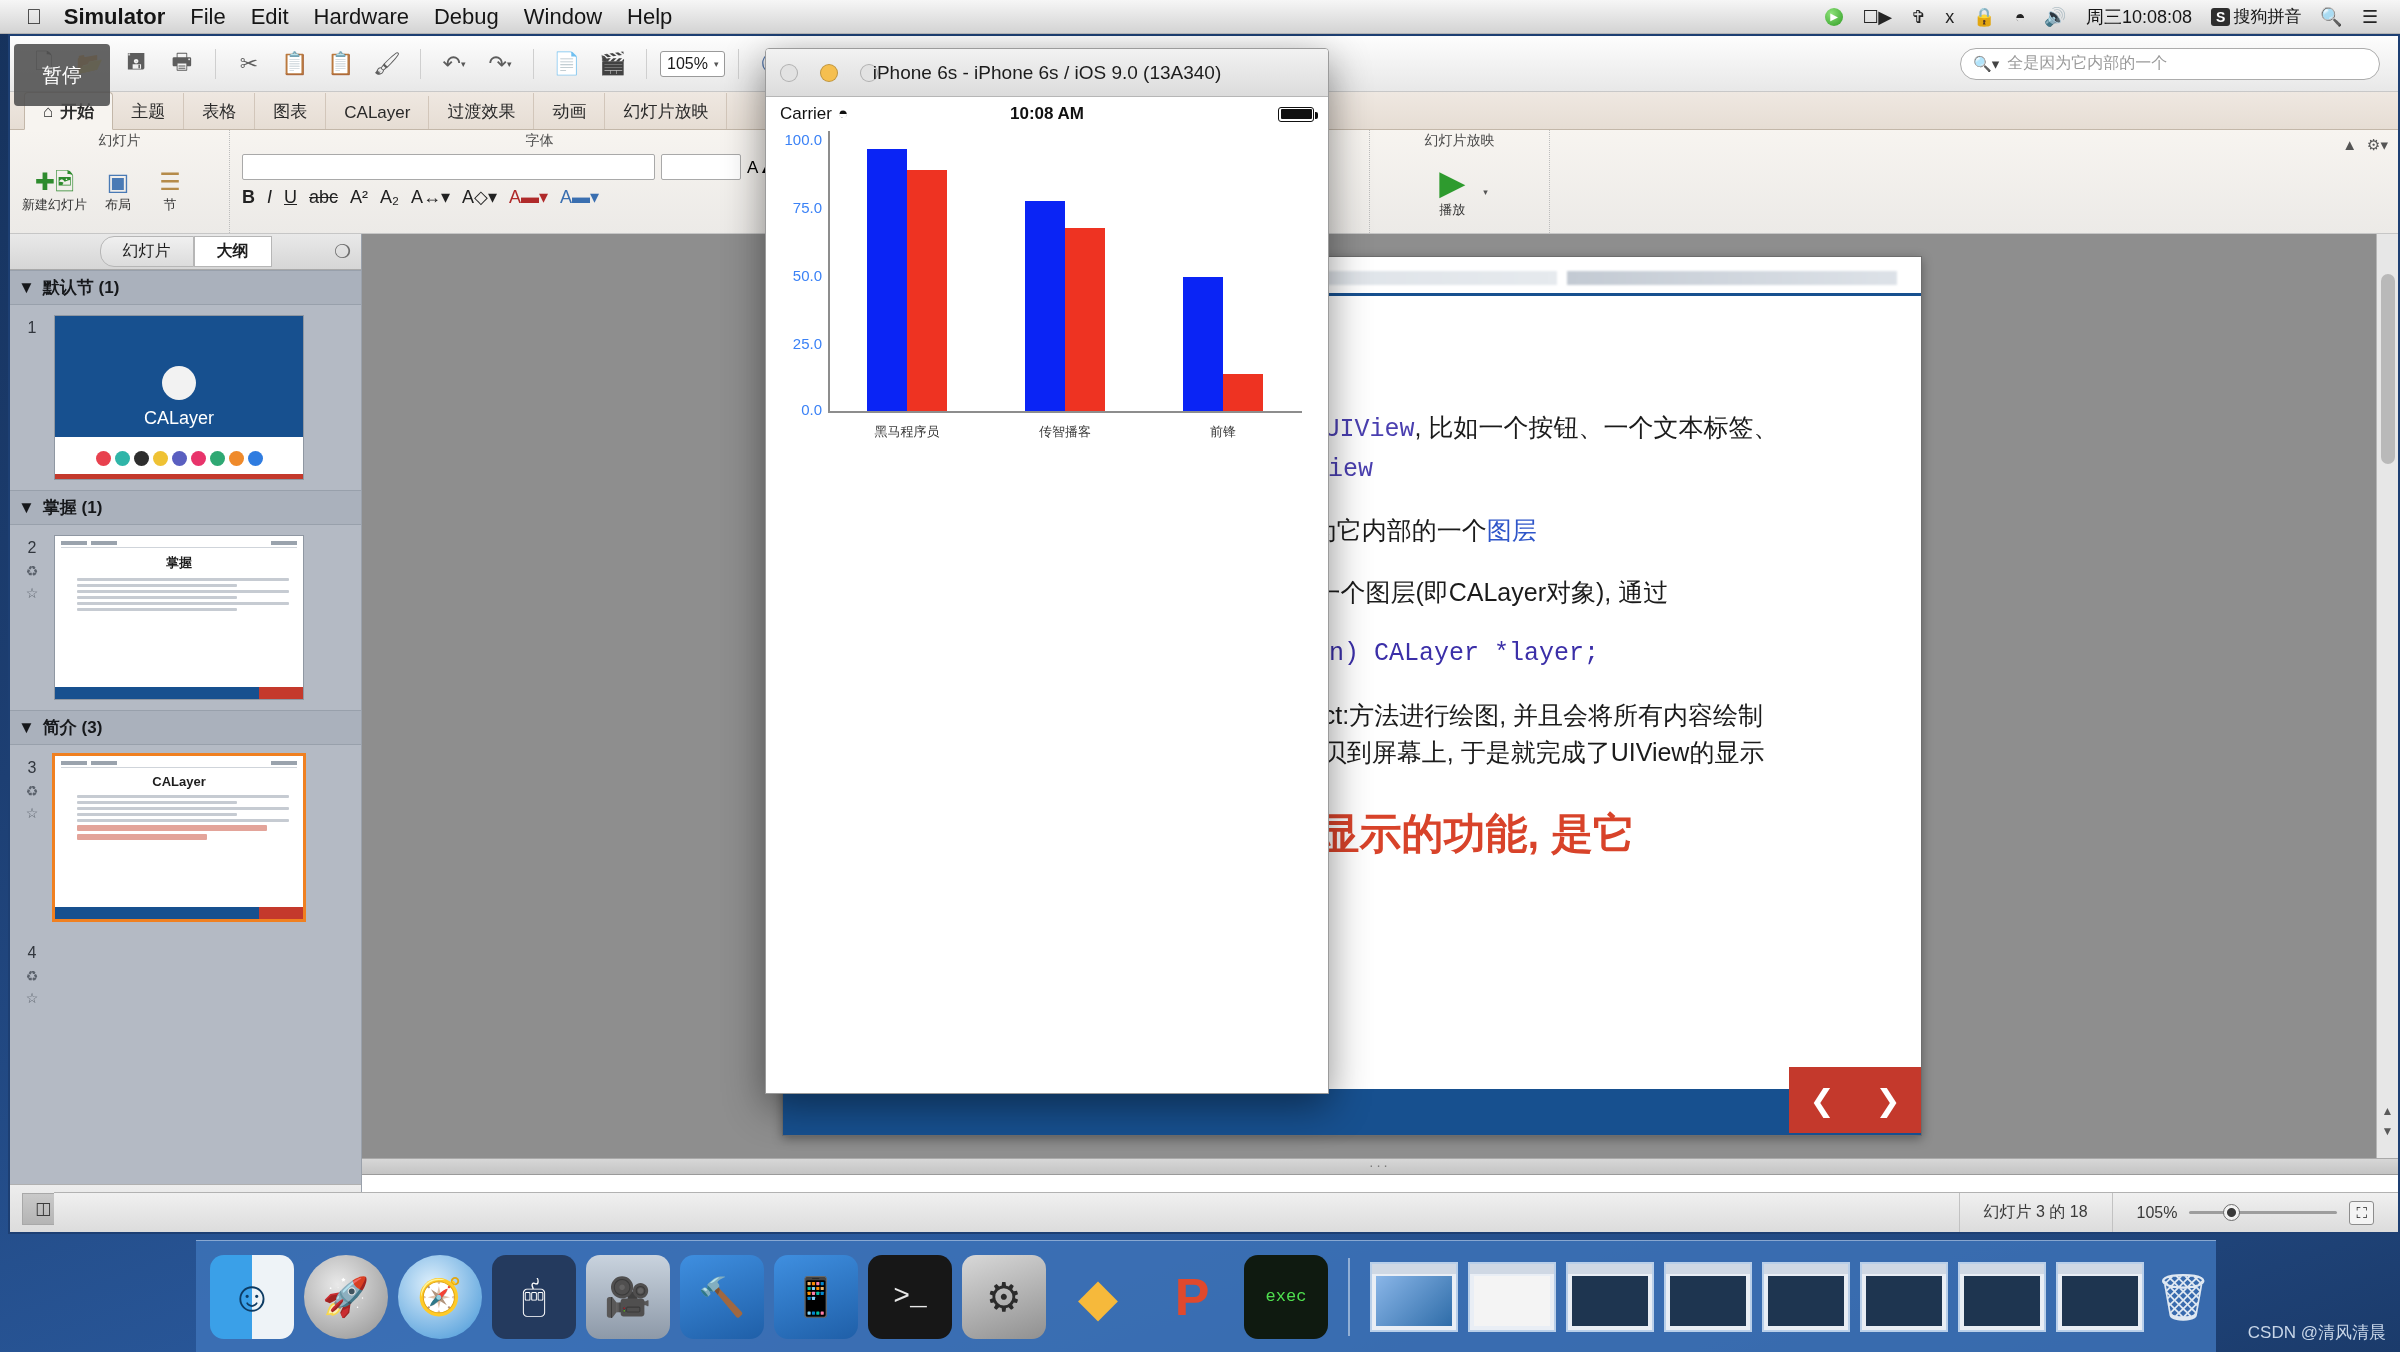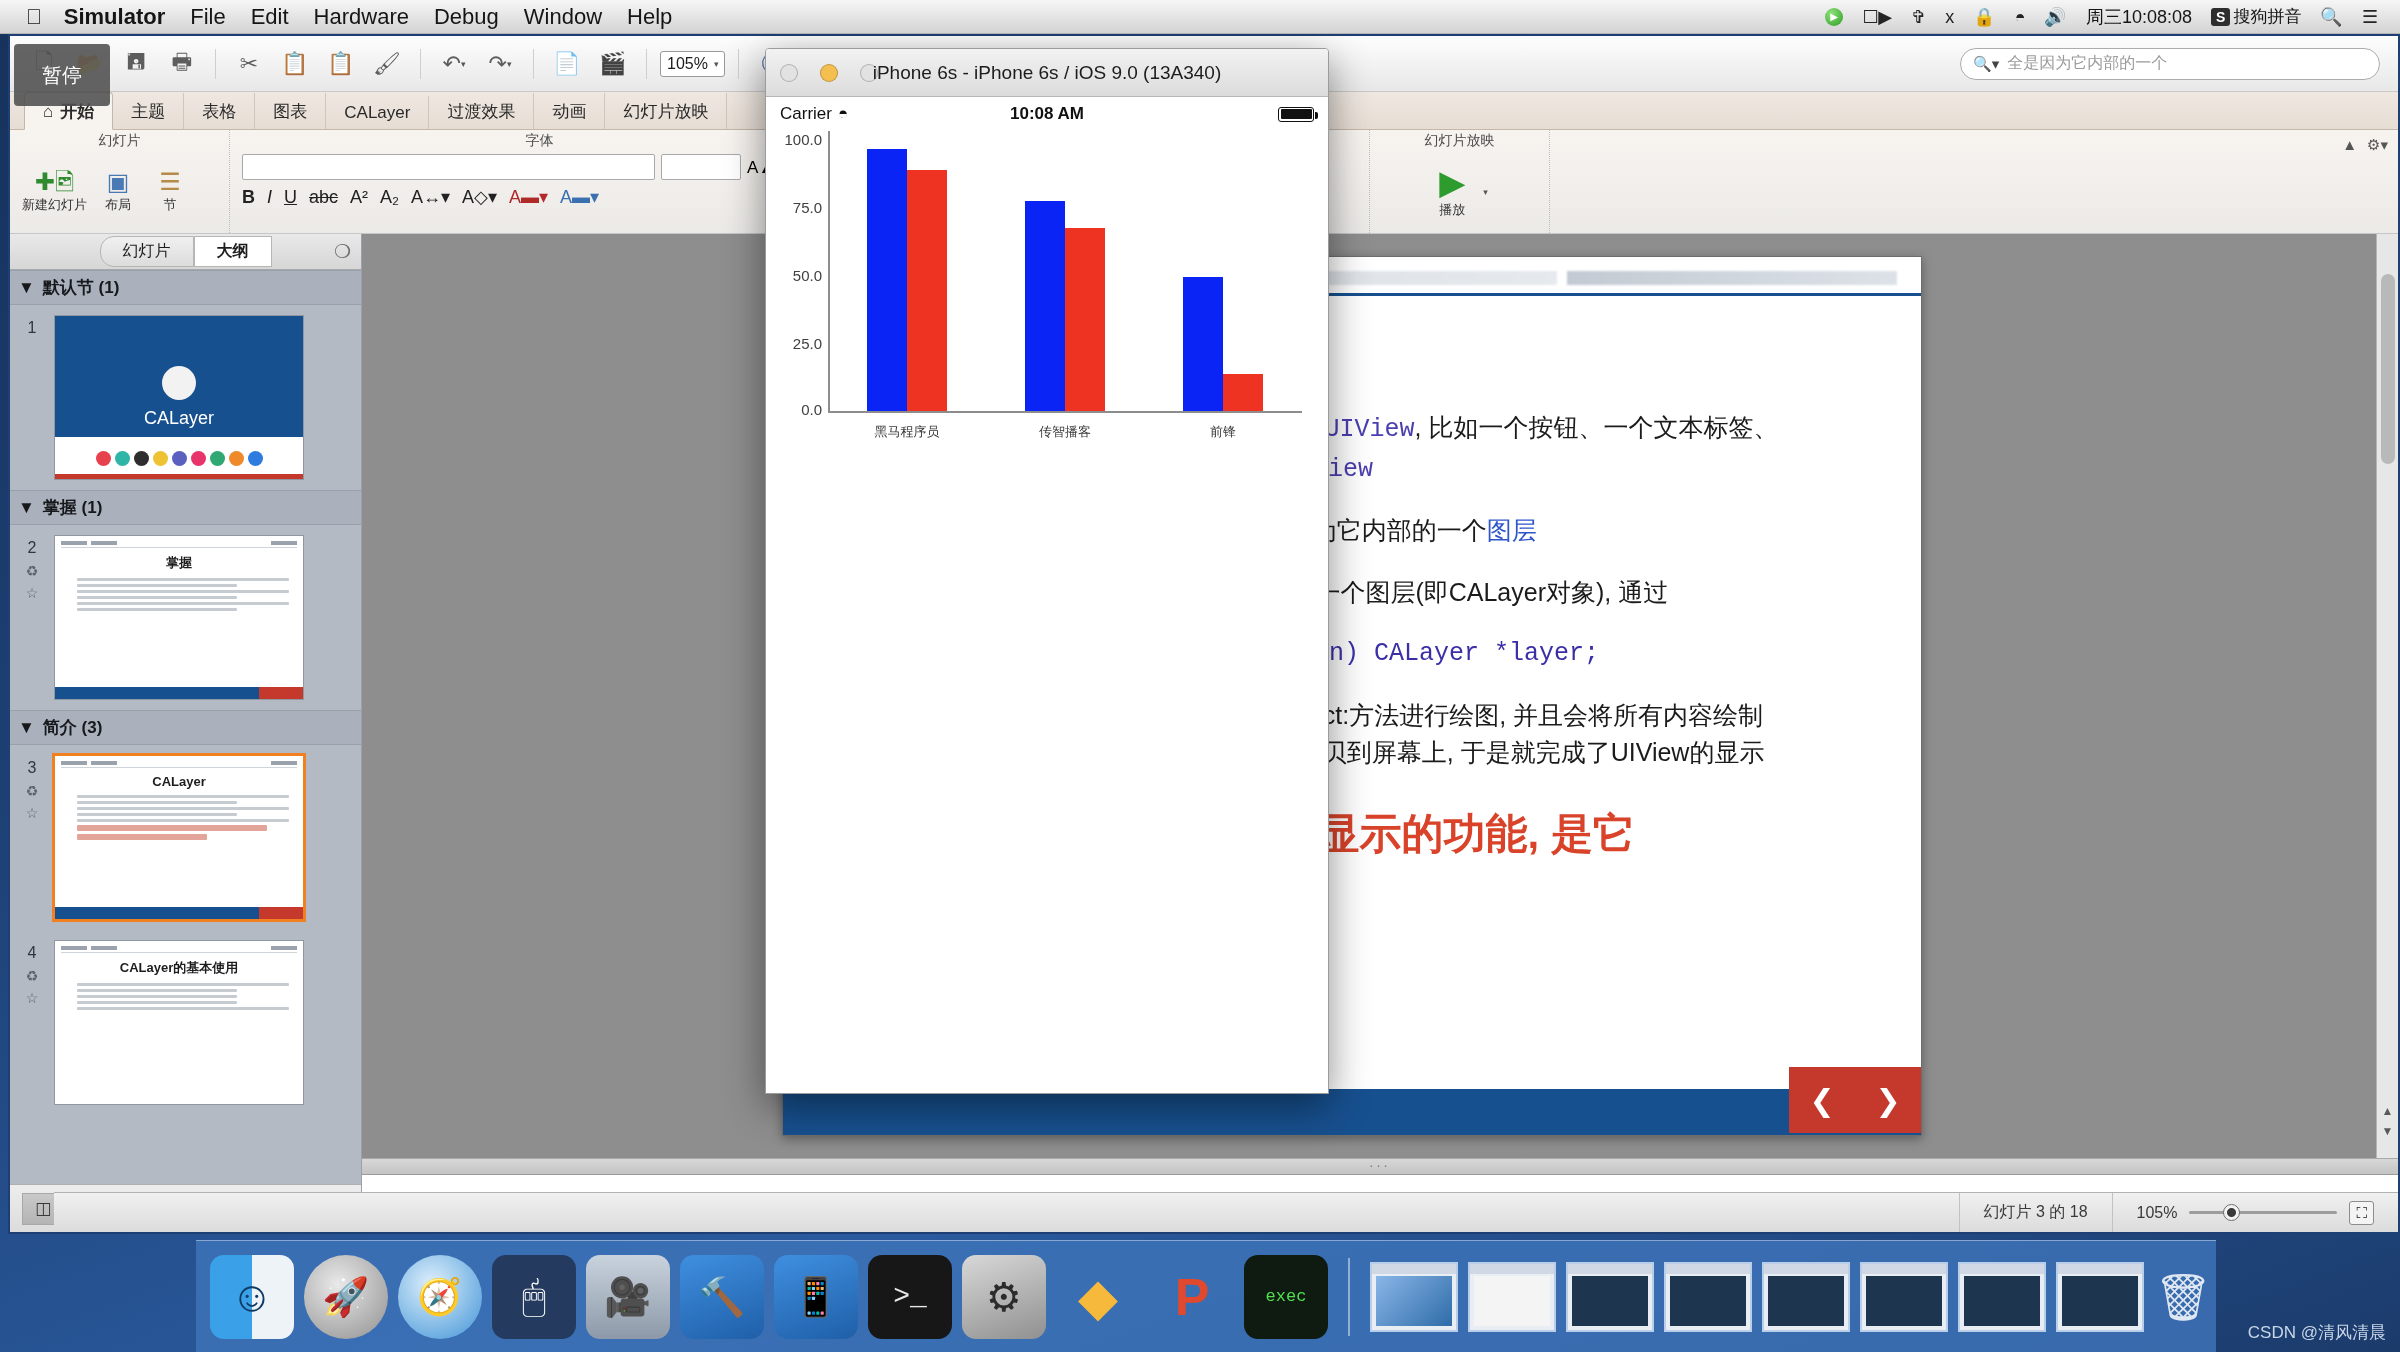--- a/index.html
+++ b/index.html
@@ -199,21 +199,21 @@
   .ios-status { height:34px; display:flex; align-items:center; padding:0 14px; font-size:17px; color:#111; }
   .ios-carrier { display:flex; align-items:center; gap:6px; }
   .ios-time { position:absolute; left:0; right:0; text-align:center; font-size:17px; font-weight:600; color:#111;}
   .battery { margin-left:auto; width:36px; height:15px; border:1.5px solid #111; border-radius:3px; position:relative;}
   .battery::after { content:''; position:absolute; right:-5px; top:4px; width:3px;height:7px;background:#111;border-radius:0 2px 2px 0;}
   .battery .fill { position:absolute; inset:1.5px; background:#111; border-radius:1px;}
 
   
   .chart { position:absolute; left:0; top:34px; width:100%; height:330px; }
   .chart-yaxis { position:absolute; left:0; top:0; width:62px; height:282px; }
-  .ytick { position:absolute; right:6px; font-size:15px; color:#404040; transform:translateY(-50%); white-space:nowrap;}
+  .ytick { position:absolute; right:6px; font-size:15px; color:#3b82f6; transform:translateY(-50%); white-space:nowrap;}
   .chart-plot { position:absolute; left:62px; top:0; right:26px; height:282px; }
   .axisline { position:absolute; left:0; bottom:0; width:100%; height:2px; background:#8d8d8d; }
   .axisline-y { position:absolute; left:0; top:0; bottom:0; width:2px; background:#8d8d8d; }
   .groups { position:absolute; left:0; right:0; bottom:2px; top:0; display:flex; justify-content:space-around; align-items:flex-end; }
   .bgroup { display:flex; align-items:flex-end; gap:0; }
   .bar { width:40px; }
   .bar.blue { background:#0a24f5; }
   .bar.red { background:#ee3322; }
   .xlabels { position:absolute; left:62px; right:26px; top:292px; display:flex; justify-content:space-around;}
   .xlabel { font-size:13px; color:#3a3a3a; text-align:center; width:100px;}
@@ -511,35 +511,20 @@
                   <span class="nav"></span>
                 </div>
             </div>
           </div>
           <div class="lp-row">
             <div class="lp-num">
               <span>4</span>
               <span class="badge">♻</span>
               <span class="badge">☆</span>
             </div>
-            <div class="thumb">
-              <div class="thumb-doc">
-                <div class="doc-head">
-                    <span class="hl"></span>
-                    <span class="hl"></span>
-                    <span class="hl" style="margin-left:auto;"></span>
-                  </div>
-                <div class="doc-h2">CALayer的基本使用</div>
-                <div class="doc-line"></div>
-                <div class="doc-line s"></div>
-                <div class="doc-line s"></div>
-                <div class="doc-line s"></div>
-                <div class="doc-line"></div>
-              </div>
-            </div>
           </div>
 
         </div>
 
         <div class="lp-viewbtns">
           <span class="vbtn active">◫</span>
           <span class="vbtn">▦</span>
           <span class="vbtn">🖥</span>
         </div>
       </div>

